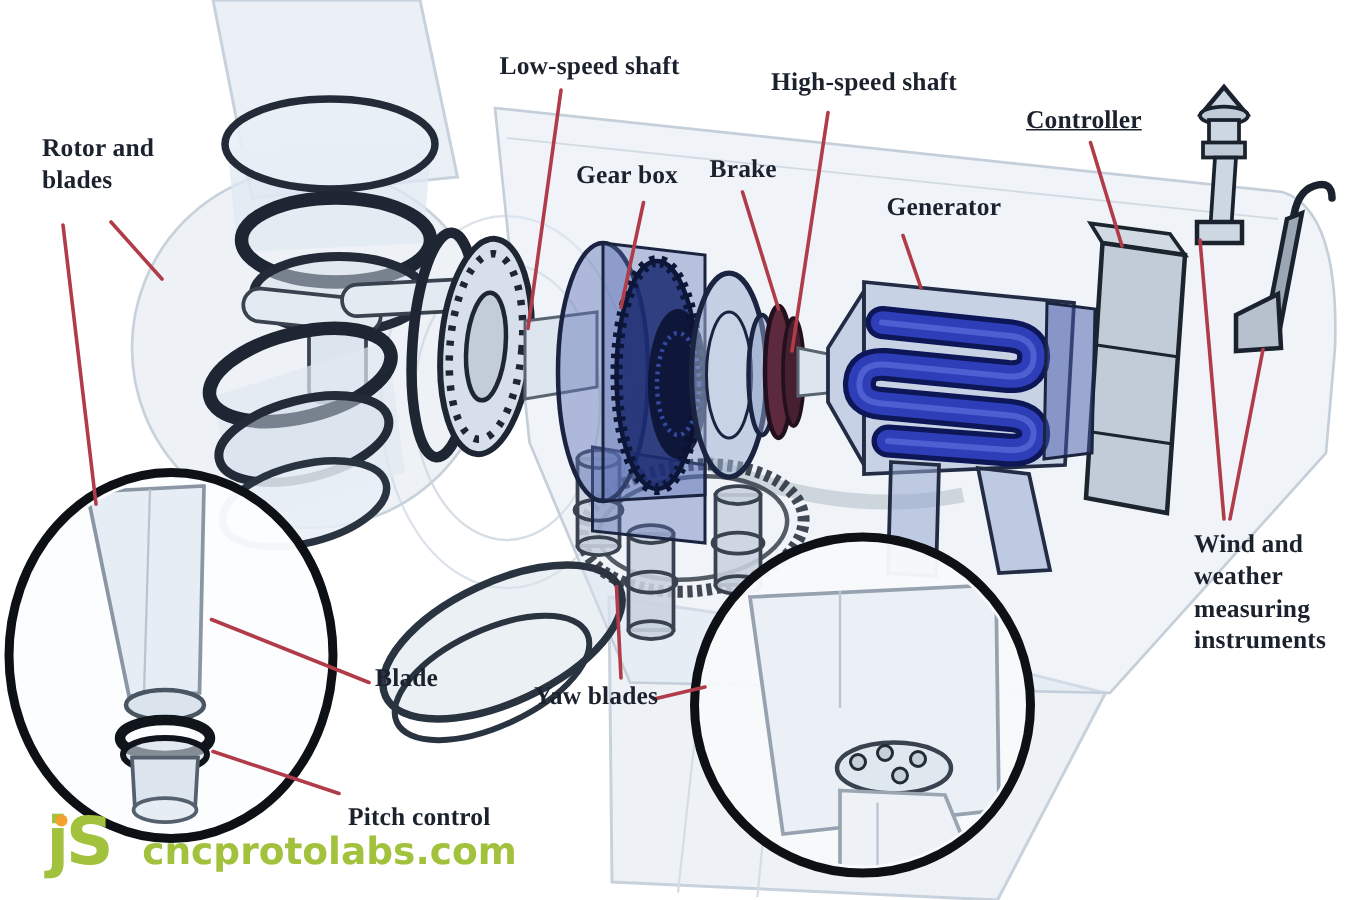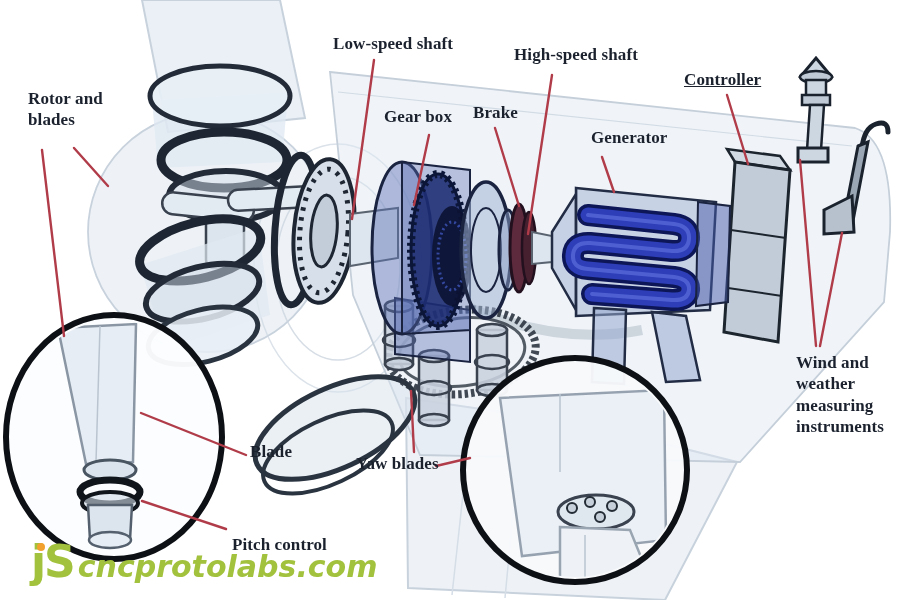--- a/index.html
+++ b/index.html
@@ -32,26 +32,26 @@
   #lbl-hss{left:514px;top:44px;}
   #lbl-generator{left:580px;top:127px;margin-left:11px;}
   #lbl-controller{left:684px;top:69px;text-decoration:underline;}
   #lbl-wind{left:796px;top:352px;width:106px;}
   #lbl-blade{left:250px;top:441px;text-align:right;}
   #lbl-pitch{left:232px;top:514px;margin-top:20px;}
   #lbl-yaw{left:356px;top:453px;}
   .leader{stroke:var(--leader-line);stroke-width:2.4;stroke-linecap:round;fill:none;}
   .logo{
     position:absolute;left:31px;top:536px;
-    display:flex;align-items:baseline;gap:4px;
+    display:flex;align-items:baseline;gap:21px;
     font-family:"DejaVu Sans", sans-serif;font-weight:700;
     color:var(--logo-green);
   }
   .logo-initials{font-size:44px;letter-spacing:-2px;}
-  .logo-site{font-size:30px;letter-spacing:0;font-style:italic;}
+  .logo-site{font-size:25px;letter-spacing:0;}
   .logo-dot{
     position:absolute;left:37px;top:543px;width:8px;height:8px;border-radius:50%;
     background:var(--logo-orange);
   }
 </style>
 </head>
 <body>
 
 <div class="stage">
 

